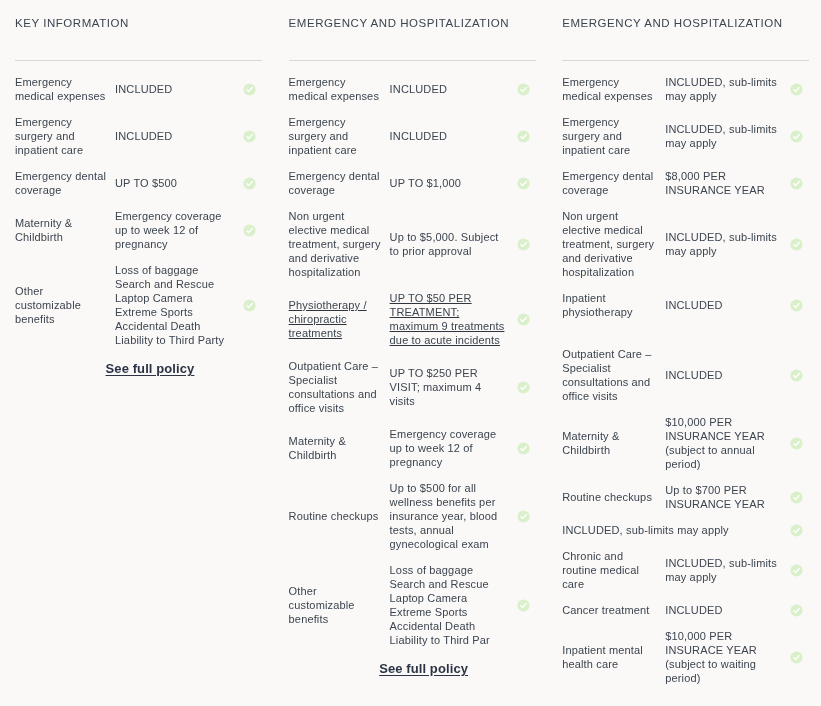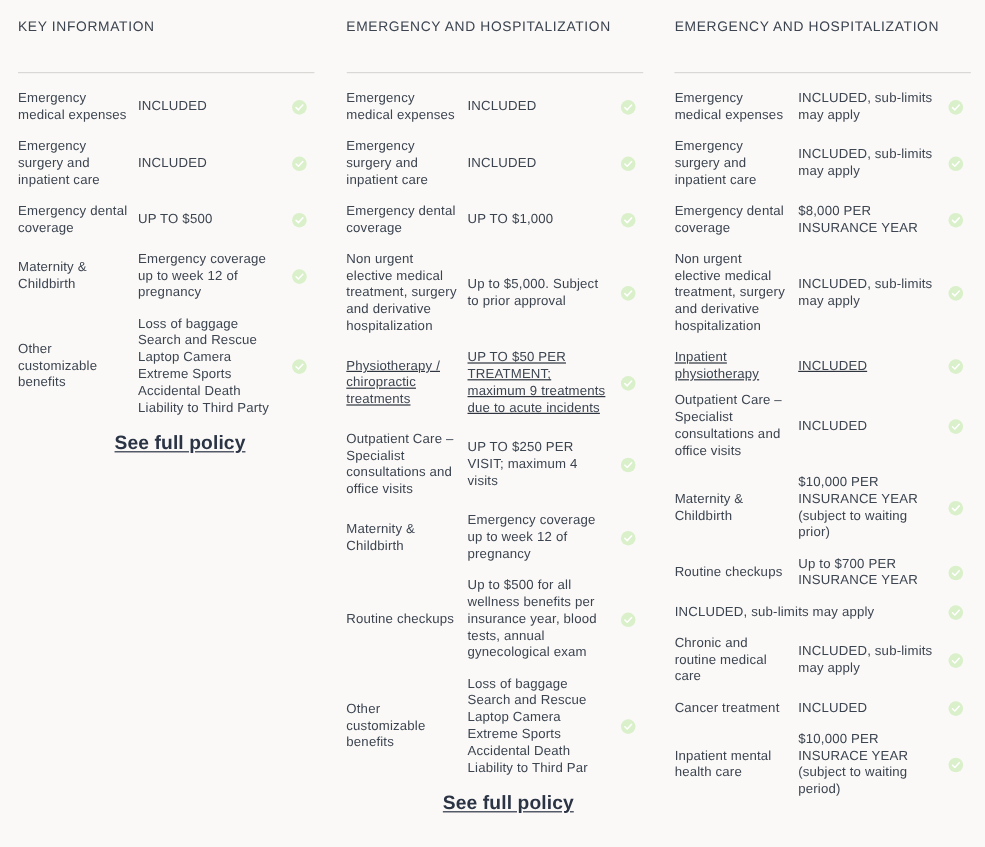--- a/index.html
+++ b/index.html
@@ -88,21 +88,21 @@
     width: 13px;
     height: 13px;
     display: block;
   }
   .policy-link-wrap {
     display: flex;
     justify-content: center;
     width: 247px;
   }
   .policy-link {
-    font-size: 16px;
+    font-size: 13px;
     color: #2b3445;
     text-underline-offset: 2px;
     font-weight: 600;
     letter-spacing: 0.1px;
     cursor: pointer;
     padding-left: 23px;
   }
 </style>
 </head>
 <body>
@@ -314,21 +314,21 @@
         <div class="row" style="margin-bottom: 12px;">
           <div class="cell-label">Non urgent elective medical treatment, surgery and derivative hospitalization</div>
           <div class="cell-value">INCLUDED, sub-limits may apply</div>
           <div class="cell-check">
             <svg class="check" viewBox="0 0 16 16" aria-hidden="true">
     <circle cx="8" cy="8" r="7.5" fill="#d9f0ca"></circle>
     <path d="M4.6 8.2 L7 10.5 L11.5 5.6" fill="none" stroke="#ffffff" stroke-width="1.6" stroke-linecap="round" stroke-linejoin="round"></path>
   </svg>
           </div>
         </div>
-        <div class="row" style="margin-bottom: 8px; text-decoration: underline;">
+        <div class="row" style="margin-bottom: 28px;">
           <div class="cell-label">Inpatient physiotherapy</div>
           <div class="cell-value">INCLUDED</div>
           <div class="cell-check">
             <svg class="check" viewBox="0 0 16 16" aria-hidden="true">
     <circle cx="8" cy="8" r="7.5" fill="#d9f0ca"></circle>
     <path d="M4.6 8.2 L7 10.5 L11.5 5.6" fill="none" stroke="#ffffff" stroke-width="1.6" stroke-linecap="round" stroke-linejoin="round"></path>
   </svg>
           </div>
         </div>
         <div class="row" style="margin-bottom: 12px;">
@@ -336,21 +336,21 @@
           <div class="cell-value">INCLUDED</div>
           <div class="cell-check">
             <svg class="check" viewBox="0 0 16 16" aria-hidden="true">
     <circle cx="8" cy="8" r="7.5" fill="#d9f0ca"></circle>
     <path d="M4.6 8.2 L7 10.5 L11.5 5.6" fill="none" stroke="#ffffff" stroke-width="1.6" stroke-linecap="round" stroke-linejoin="round"></path>
   </svg>
           </div>
         </div>
         <div class="row" style="margin-bottom: 12px;">
           <div class="cell-label">Maternity &amp; Childbirth</div>
-          <div class="cell-value">$10,000 PER INSURANCE YEAR (subject to waiting prior)</div>
+          <div class="cell-value">$10,000 PER INSURANCE YEAR (subject to annual period)</div>
           <div class="cell-check">
             <svg class="check" viewBox="0 0 16 16" aria-hidden="true">
     <circle cx="8" cy="8" r="7.5" fill="#d9f0ca"></circle>
     <path d="M4.6 8.2 L7 10.5 L11.5 5.6" fill="none" stroke="#ffffff" stroke-width="1.6" stroke-linecap="round" stroke-linejoin="round"></path>
   </svg>
           </div>
         </div>
         <div class="row" style="margin-bottom: 12px;">
           <div class="cell-label">Routine checkups</div>
           <div class="cell-value">Up to $700 PER INSURANCE YEAR</div>

